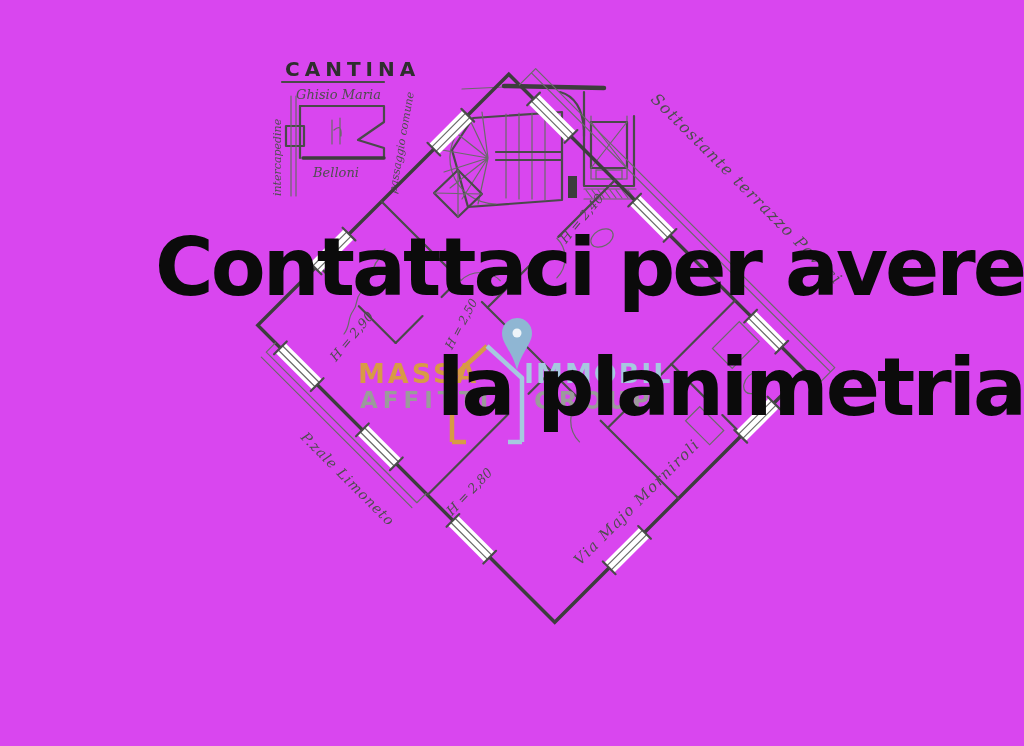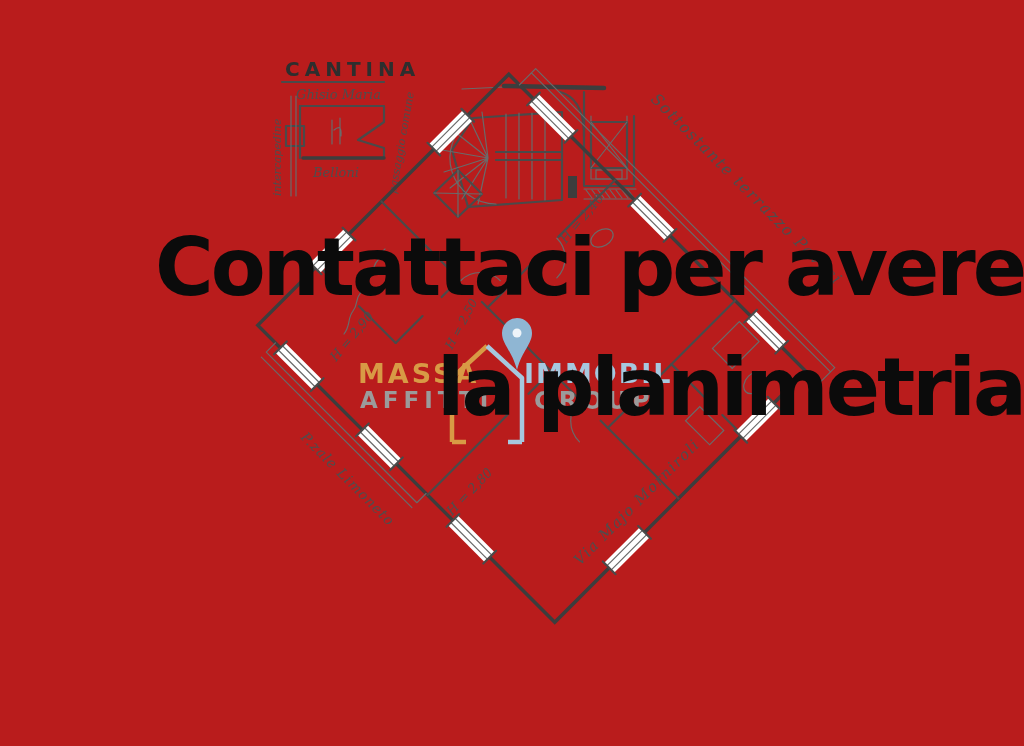--- a/index.html
+++ b/index.html
@@ -1,16 +1,16 @@
 <!DOCTYPE html>
 <html><head>
 <meta charset="utf-8">
 <style>
   html,body{margin:0;padding:0;background:#e8e8e8;}
-  .stage{position:relative;width:1024px;height:746px;background:#b91c1c;overflow:hidden;
+  .stage{position:relative;width:1024px;height:746px;background:#d946ef;overflow:hidden;
          font-family:"Liberation Sans",sans-serif;}
   .plan-svg{position:absolute;left:0;top:0;z-index:1;}
   .headline{position:absolute;left:0;width:100%;text-align:right;z-index:3;
             font-family:"DejaVu Sans",sans-serif;font-weight:bold;color:#0b0b0b;
             font-size:80px;letter-spacing:-3px;line-height:1;white-space:nowrap;}
   .hl1{top:228px;}
   .hl2{top:324px;margin-top:24px;}
 
   
   .pl  {stroke:#4a4a4a;fill:none;stroke-width:2.2;stroke-linecap:round;stroke-linejoin:round;}

